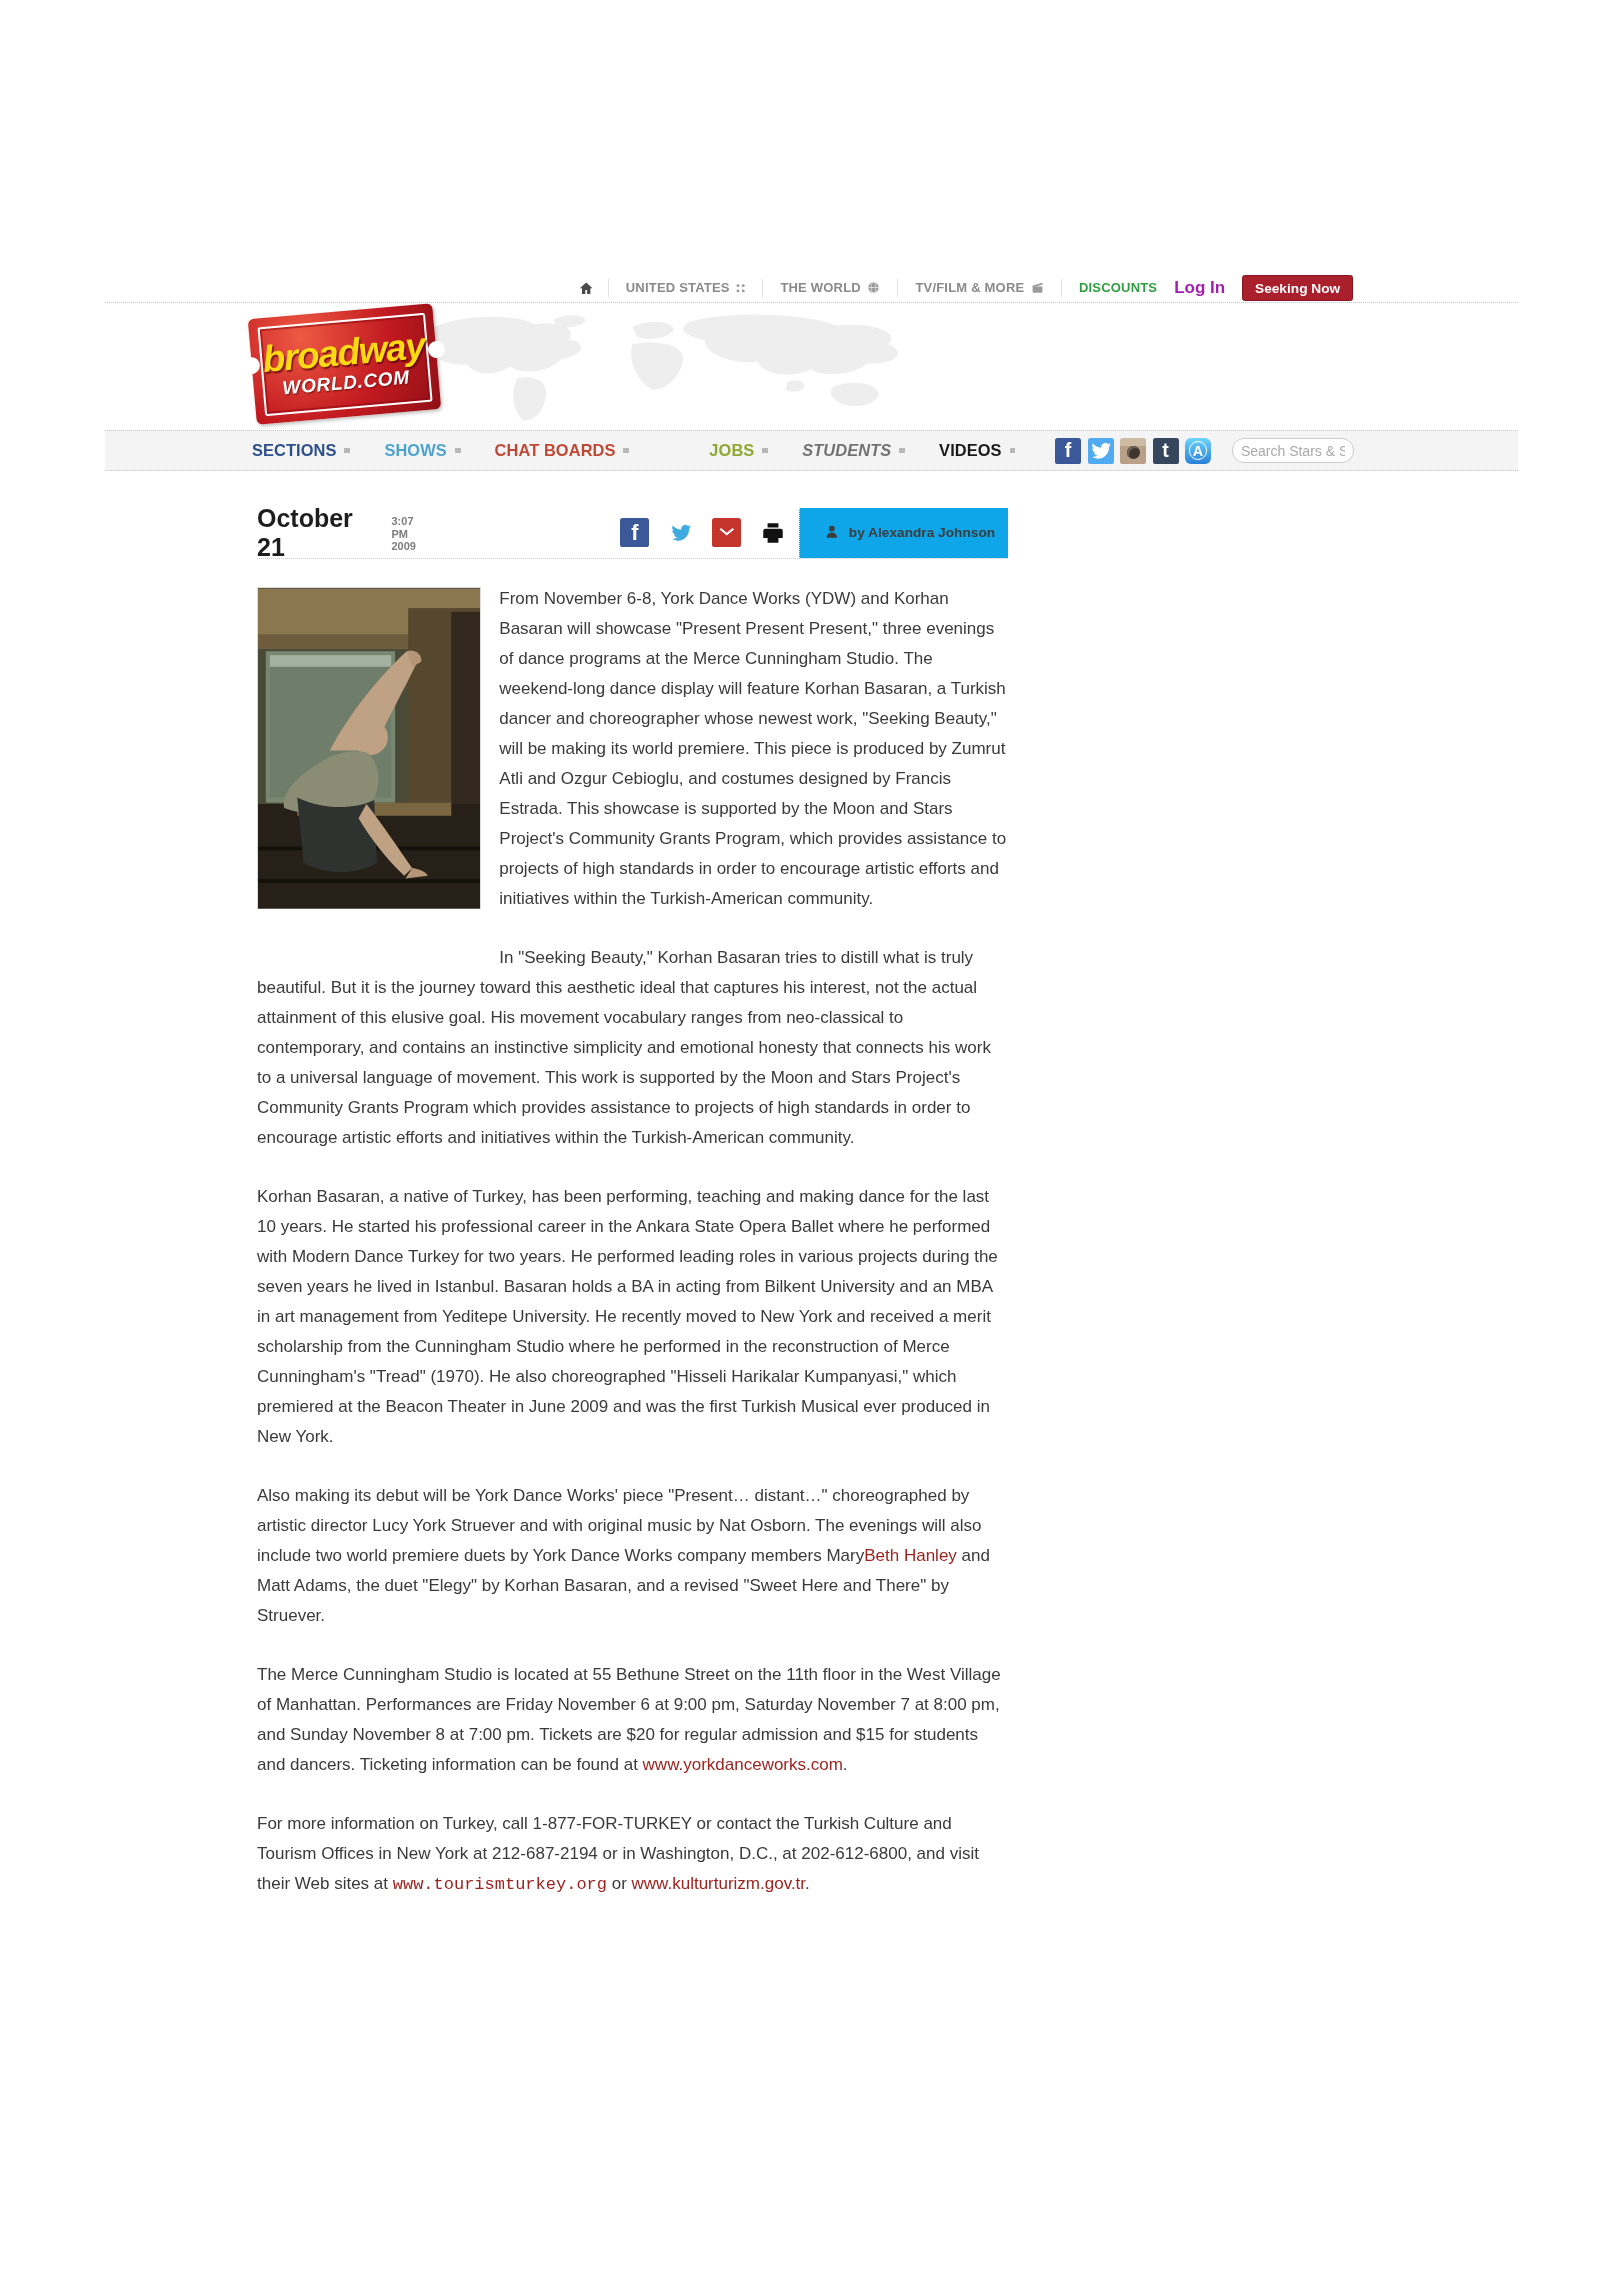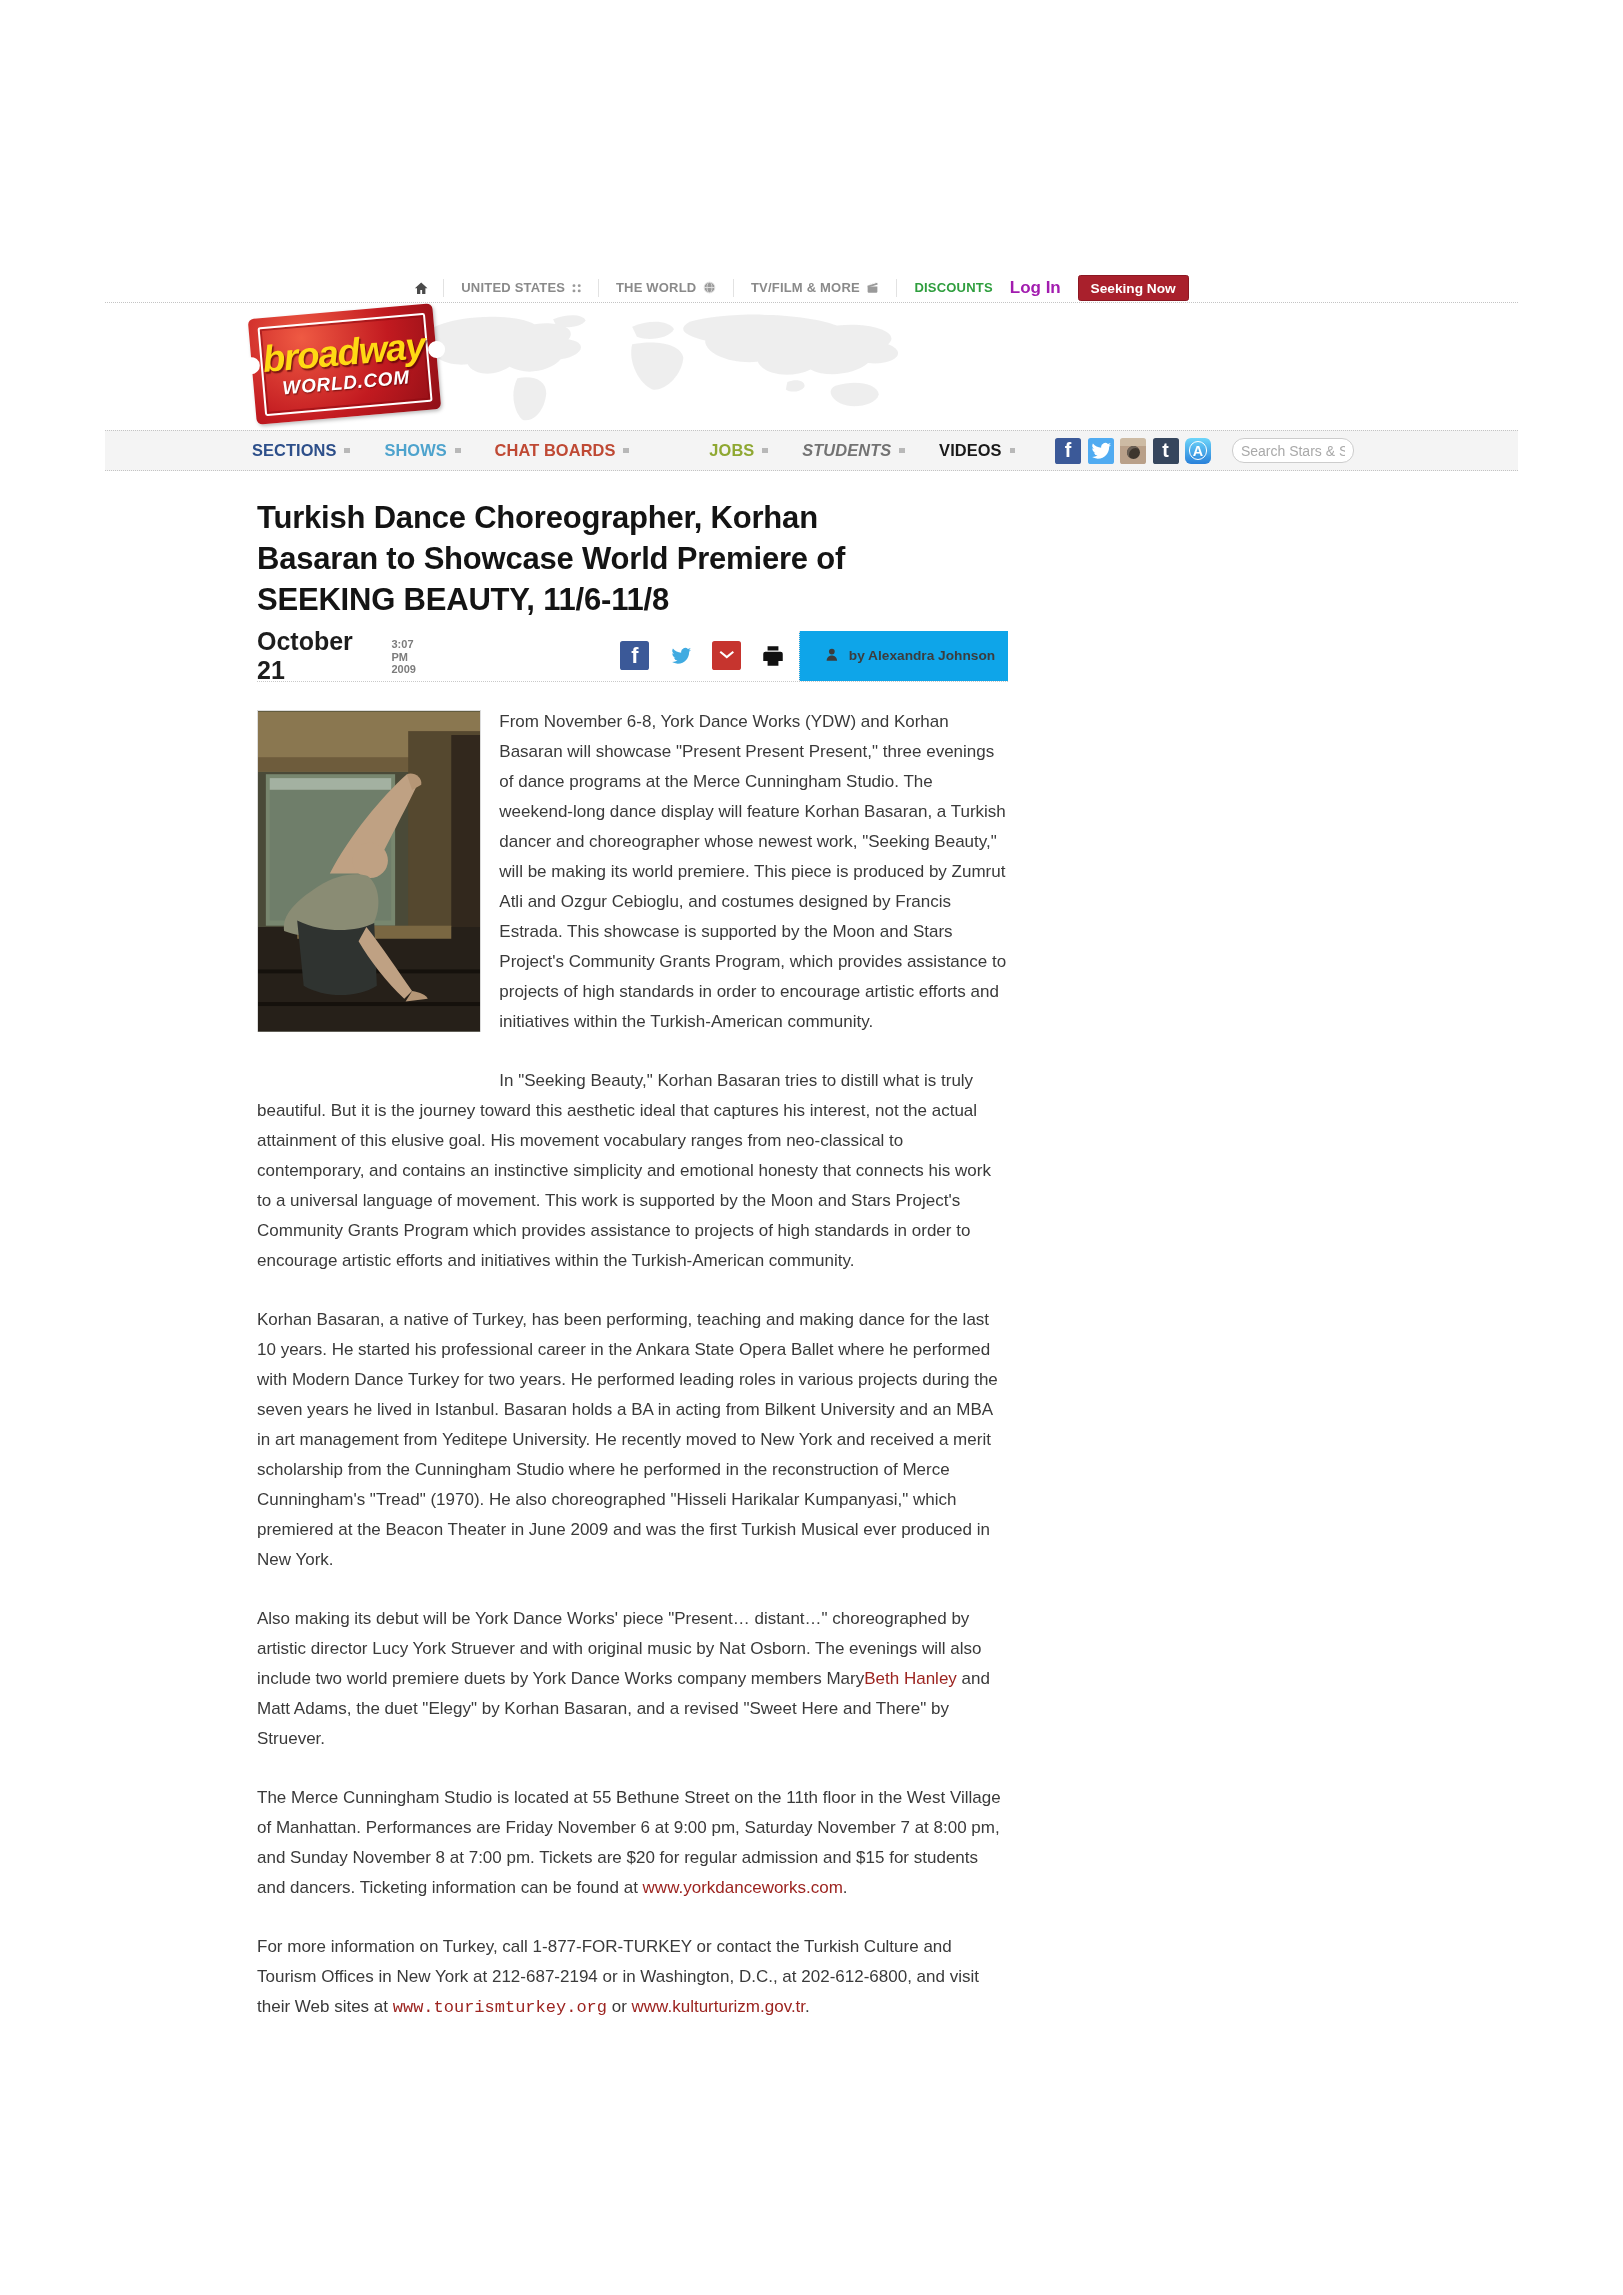--- a/index.html
+++ b/index.html
@@ -6,21 +6,21 @@
   html,body { background:#fff; }
   body {
     width:1623px; height:2295px; position:relative; overflow:hidden;
     font-family:"Liberation Sans", sans-serif; color:#3a3a3a;
   }
   .page { position:absolute; left:105px; top:274px; width:1413px; }
 
   
   .topbar {
     height:29px; border-bottom:0.7px dotted #c4c4c4;
-    display:flex; align-items:center; justify-content:center;
+    display:flex; align-items:center; justify-content:flex-end;
     padding-left:145px; padding-right:165px;
   }
   .topbar-left { display:flex; align-items:center; height:100%; }
   .topbar-item {
     display:flex; align-items:center; gap:6.5px; height:18.3px;
     padding:0 17px; border-left:0.7px solid #e2e2e2;
     font-size:13px; font-weight:bold; color:#8a8a8a; letter-spacing:0.2px;
     cursor:pointer; white-space:nowrap;
   }
   .topbar-item.home { border-left:none; padding-left:0; padding-right:14.4px; }
@@ -246,21 +246,20 @@
           <div class="icn as">
             <span class="as-ring"></span>
             <span class="as-a">A</span>
           </div>
         </div>
       <input class="search-input" type="text" placeholder="Search Stars &amp; Sho" style="">
     </div>
   </div>
 
   <div class="article">
-    <h1>Turkish Dance Choreographer, Korhan Basaran to Showcase World Premiere of SEEKING BEAUTY, 11/6-11/8</h1>
 
     <div class="meta-row">
       <div class="date-group">
         <span class="date-main">October 21</span>
         <span class="date-sub">
           <span>3:07 PM</span><br><span>2009</span>
         </span>
       </div>
       <div class="share-group">
           <div class="icn fb">f</div>

